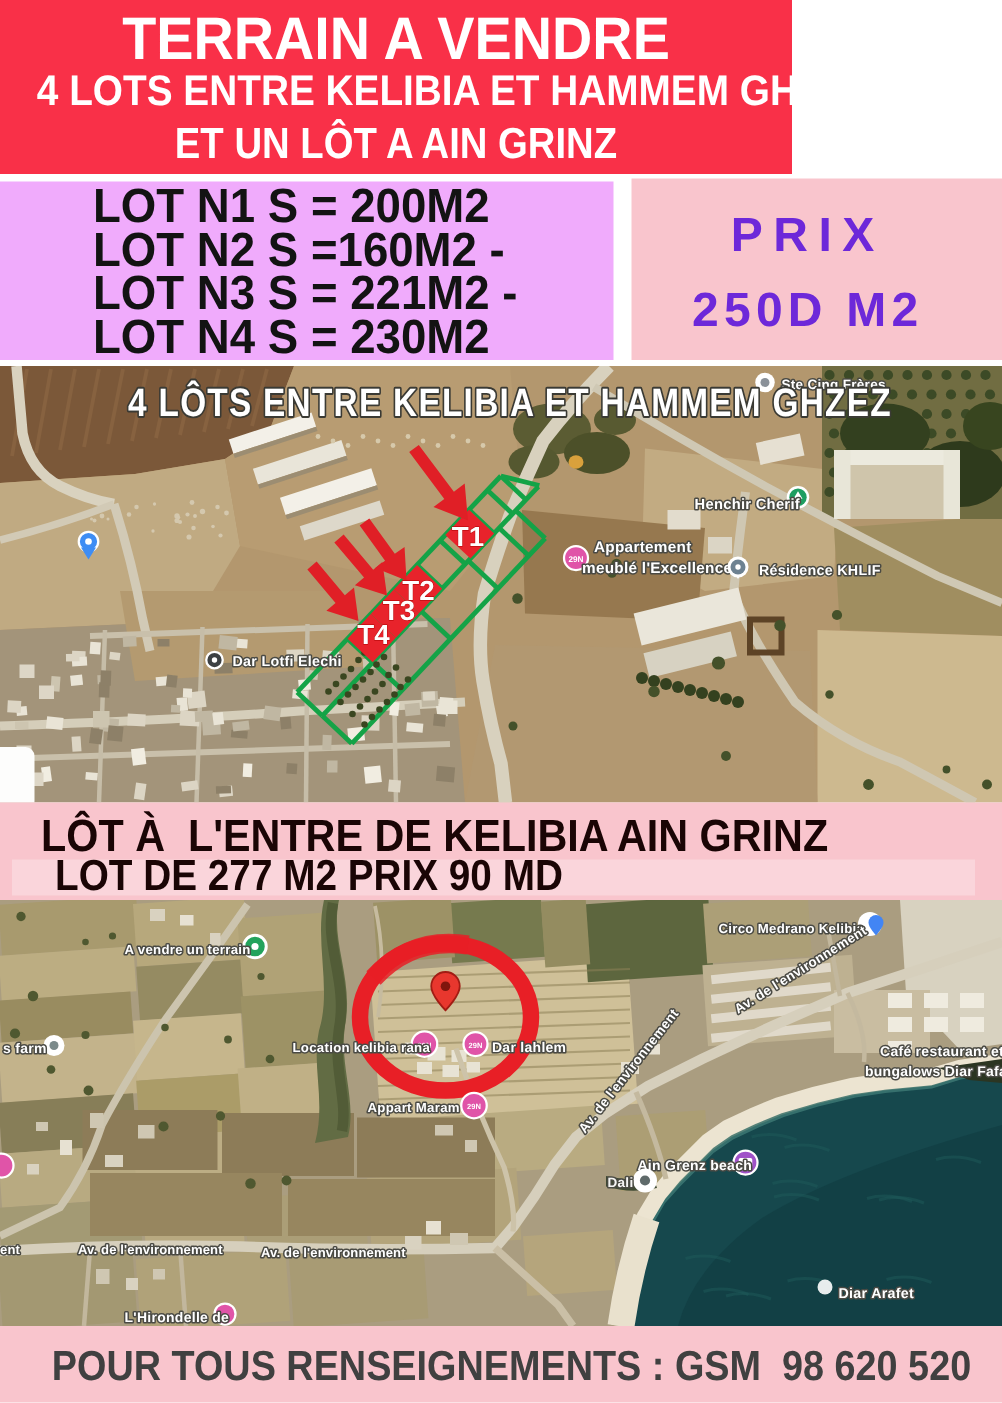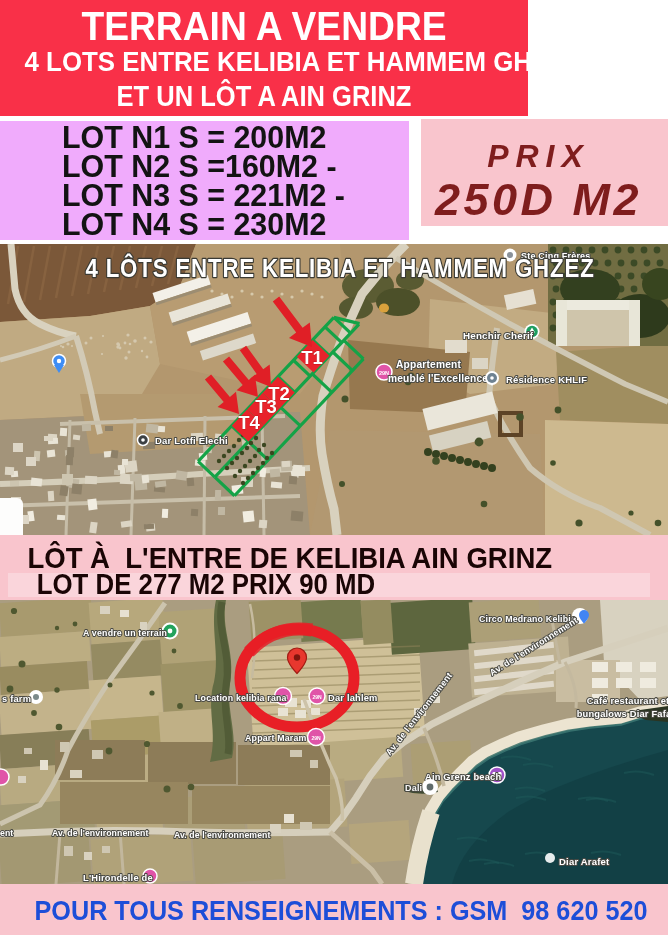--- a/index.html
+++ b/index.html
@@ -13,23 +13,23 @@
 
 <div style="font-size:28.5px;line-height:28px;padding-top:1px;transform:scaleX(0.907);transform-origin:50% 0;white-space:nowrap;">4 LOTS ENTRE KELIBIA ET HAMMEM GHZEZ</div>
 
 <div style="font-size:29px;line-height:29px;padding-top:7px;transform:scaleX(0.88);transform-origin:50% 0;white-space:nowrap;">ET UN LÔT A AIN GRINZ</div>
 </div>
 
 <div class="abs" style="left:0;top:121px;width:409px;height:119px;background:#f0abfc;">
 <div style="position:absolute;left:62px;top:2px;font-size:32px;font-weight:bold;line-height:29px;color:#131313;transform:scaleX(0.95);transform-origin:0 0;white-space:nowrap;">LOT N1 S = 200M2<br>LOT N2 S =160M2 -<br>LOT N3 S = 221M2 -<br>LOT N4 S = 230M2</div>
 </div>
 
-<div class="abs" style="left:421px;top:119px;width:247px;height:107px;background:#f9c5cd;color:#7f1d1d;font-weight:bold;font-style:italic;">
+<div class="abs" style="left:421px;top:119px;width:247px;height:121px;background:#f9c5cd;color:#6d28d9;font-weight:bold;">
 <div class="abs" style="left:4px;top:19px;width:227px;text-align:center;font-size:32px;letter-spacing:7px;">PRIX</div>
-<div class="abs" style="left:2px;top:55px;width:231px;text-align:center;font-size:45px;letter-spacing:3.5px;">250D M2</div>
+<div class="abs" style="left:2px;top:69px;width:231px;text-align:center;font-size:32px;letter-spacing:3.5px;">250D M2</div>
 </div>
 
 <svg class="abs" style="left:0;top:244px" width="668" height="291" viewBox="0 0 668 291">
 <rect x="0" y="0" width="668" height="291" fill="#b3976e"></rect>
 <polygon points="0,0 196,0 180,42 150,62 90,72 0,78" fill="#7b5839"></polygon>
 <polygon points="0,78 90,72 150,62 160,120 130,170 0,176" fill="#c0aa82"></polygon>
 <polygon points="196,0 340,0 348,90 300,150 160,120 150,62 180,42" fill="#b89c72"></polygon>
 <polygon points="430,55 560,70 556,140 470,150 428,128" fill="#c2ab82"></polygon>
 <polygon points="556,108 668,100 668,180 560,176" fill="#a08e60"></polygon>
 <polygon points="545,176 668,180 668,291 545,291" fill="#cdb98f"></polygon>
@@ -624,15 +624,15 @@
       <text x="0" y="0" font-size="9" font-weight="bold" fill="#fff" stroke="#4a4a44" stroke-width="2" paint-order="stroke" stroke-linejoin="round" text-anchor="start" opacity="1" style="letter-spacing:0.2px">Av. de l'environnement</text>
     </g>
 <g transform="translate(390,156) rotate(-52)">
       <text x="0" y="0" font-size="9" font-weight="bold" fill="#fff" stroke="#4a4a44" stroke-width="2" paint-order="stroke" stroke-linejoin="round" text-anchor="start" opacity="1" style="letter-spacing:0.2px">Av. de l'environnement</text>
     </g>
 <text x="52" y="236" font-size="8.7" font-weight="bold" fill="#fff" stroke="#4a4a44" stroke-width="2" paint-order="stroke" stroke-linejoin="round" text-anchor="start" opacity="1" style="letter-spacing:0.1px">Av. de l'environnement</text>
 <text x="174" y="238" font-size="8.7" font-weight="bold" fill="#fff" stroke="#4a4a44" stroke-width="2" paint-order="stroke" stroke-linejoin="round" text-anchor="start" opacity="1" style="letter-spacing:0.1px">Av. de l'environnement</text>
 <text x="0" y="236" font-size="8.7" font-weight="bold" fill="#fff" stroke="#4a4a44" stroke-width="2" paint-order="stroke" stroke-linejoin="round" text-anchor="start" opacity="1" style="letter-spacing:0.1px">ent</text>
 </svg>
 
-<div class="abs" style="left:0;top:884px;width:668px;height:51px;background:#f9c5cd;text-align:center;color:#1d4ed8;font-weight:bold;">
+<div class="abs" style="left:0;top:884px;width:668px;height:51px;background:#f9c5cd;text-align:center;color:#404040;font-weight:bold;">
 <span style="position:absolute;left:341px;top:13px;font-size:28px;line-height:28px;white-space:nowrap;transform:translateX(-50%) scaleX(0.90);">POUR TOUS RENSEIGNEMENTS : GSM&nbsp; 98 620 520</span>
 </div>
 
 </body></html>

